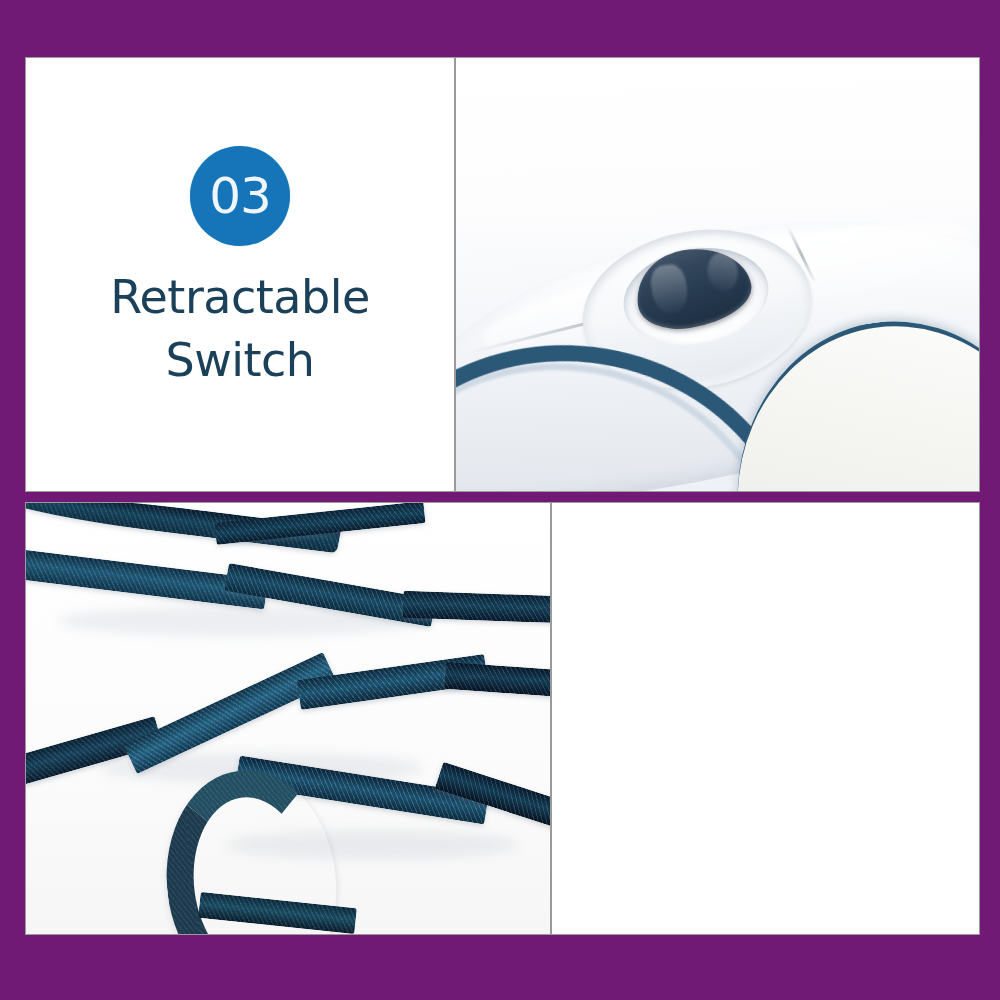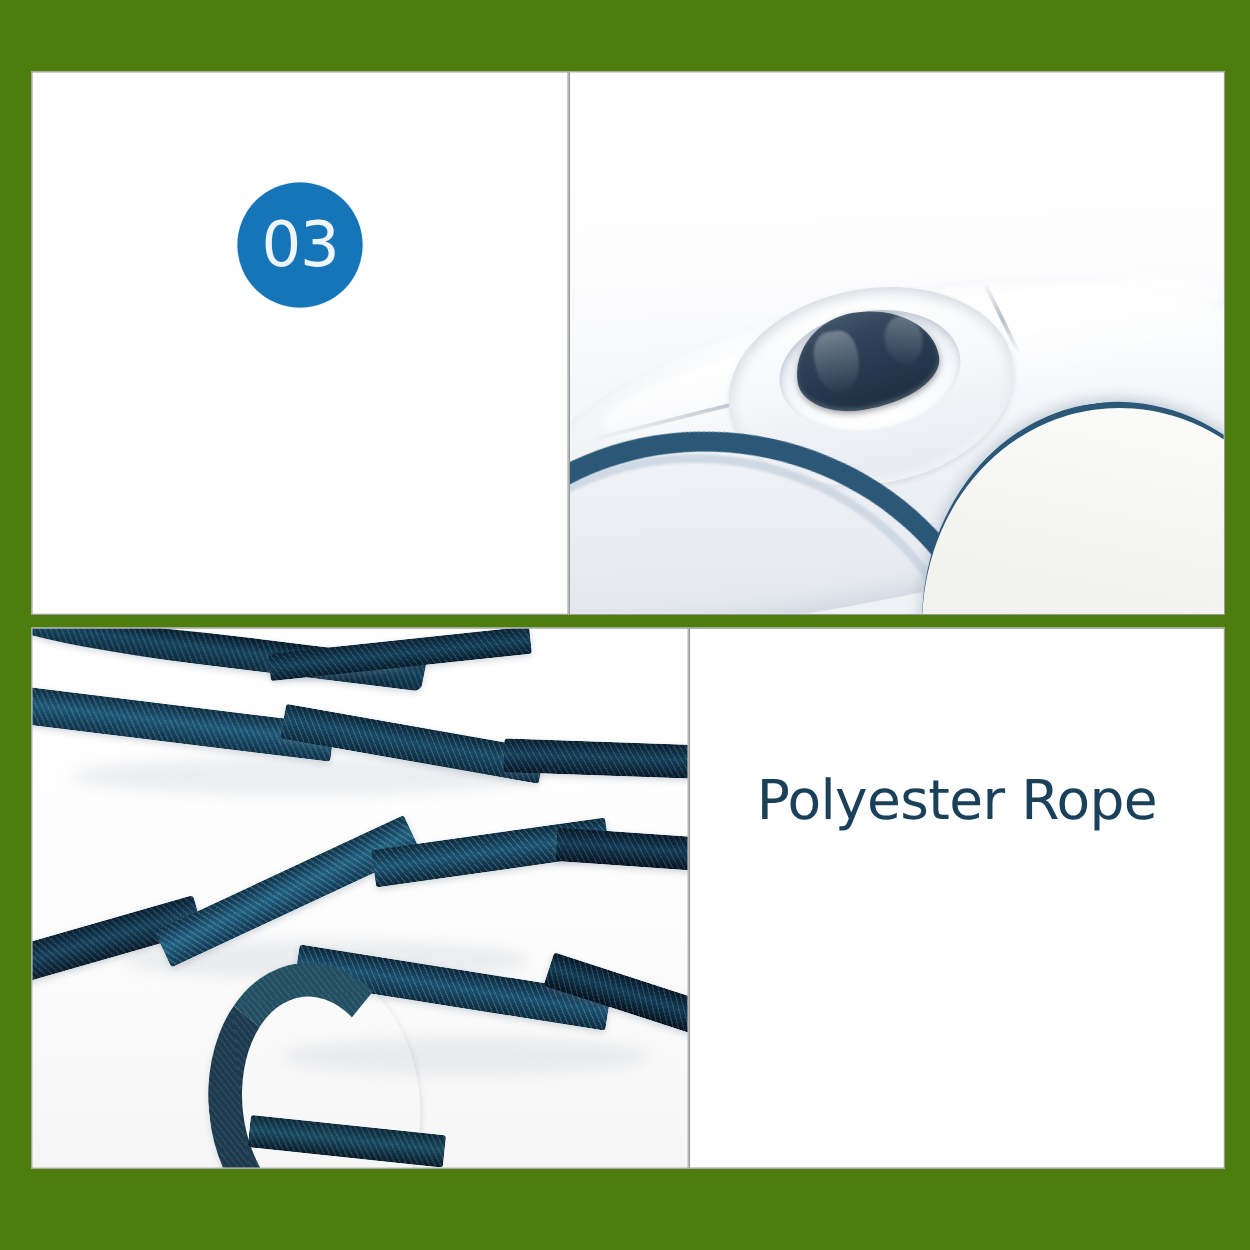--- a/index.html
+++ b/index.html
@@ -9,21 +9,21 @@
     width: 1000px;
     height: 1000px;
     overflow: hidden;
     font-family: "DejaVu Sans", sans-serif;
   }
 
   #page {
     position: relative;
     width: 1000px;
     height: 1000px;
-    background: #4d7c0f;
+    background: #701a75;
   }
 
   
   .panel {
     position: absolute;
     background: #ffffff;
     border: 1px solid #9a9a9a;
     box-sizing: border-box;
     overflow: hidden;
   }
@@ -394,20 +394,22 @@
   }
 </style>
 </head>
 <body>
 
 <div id="page">
 
   <div class="panel" id="panel-tl">
     <div class="caption-inner">
       <div class="badge">03</div>
+      <div class="caption-text">Retractable
+Switch</div>
     </div>
   </div>
 
   <div class="panel" id="panel-tr">
     <div id="photo-leash">
       <div class="handle-body"></div>
       <div class="handle-top-highlight"></div>
       <div class="handle-seam"></div>
       <div class="handle-seam2"></div>
       <div class="switch-pad"></div>
@@ -441,17 +443,16 @@
       <div class="strap strap-4b"></div>
 
       <div class="strap-loop"></div>
       <div class="strap-loop-weave"></div>
       <div class="strap-tail"></div>
     </div>
   </div>
 
   <div class="panel" id="panel-br">
     <div class="caption-inner">
-      <div class="caption-text">Polyester Rope</div>
     </div>
   </div>
 
 </div>
 
 </body></html>

